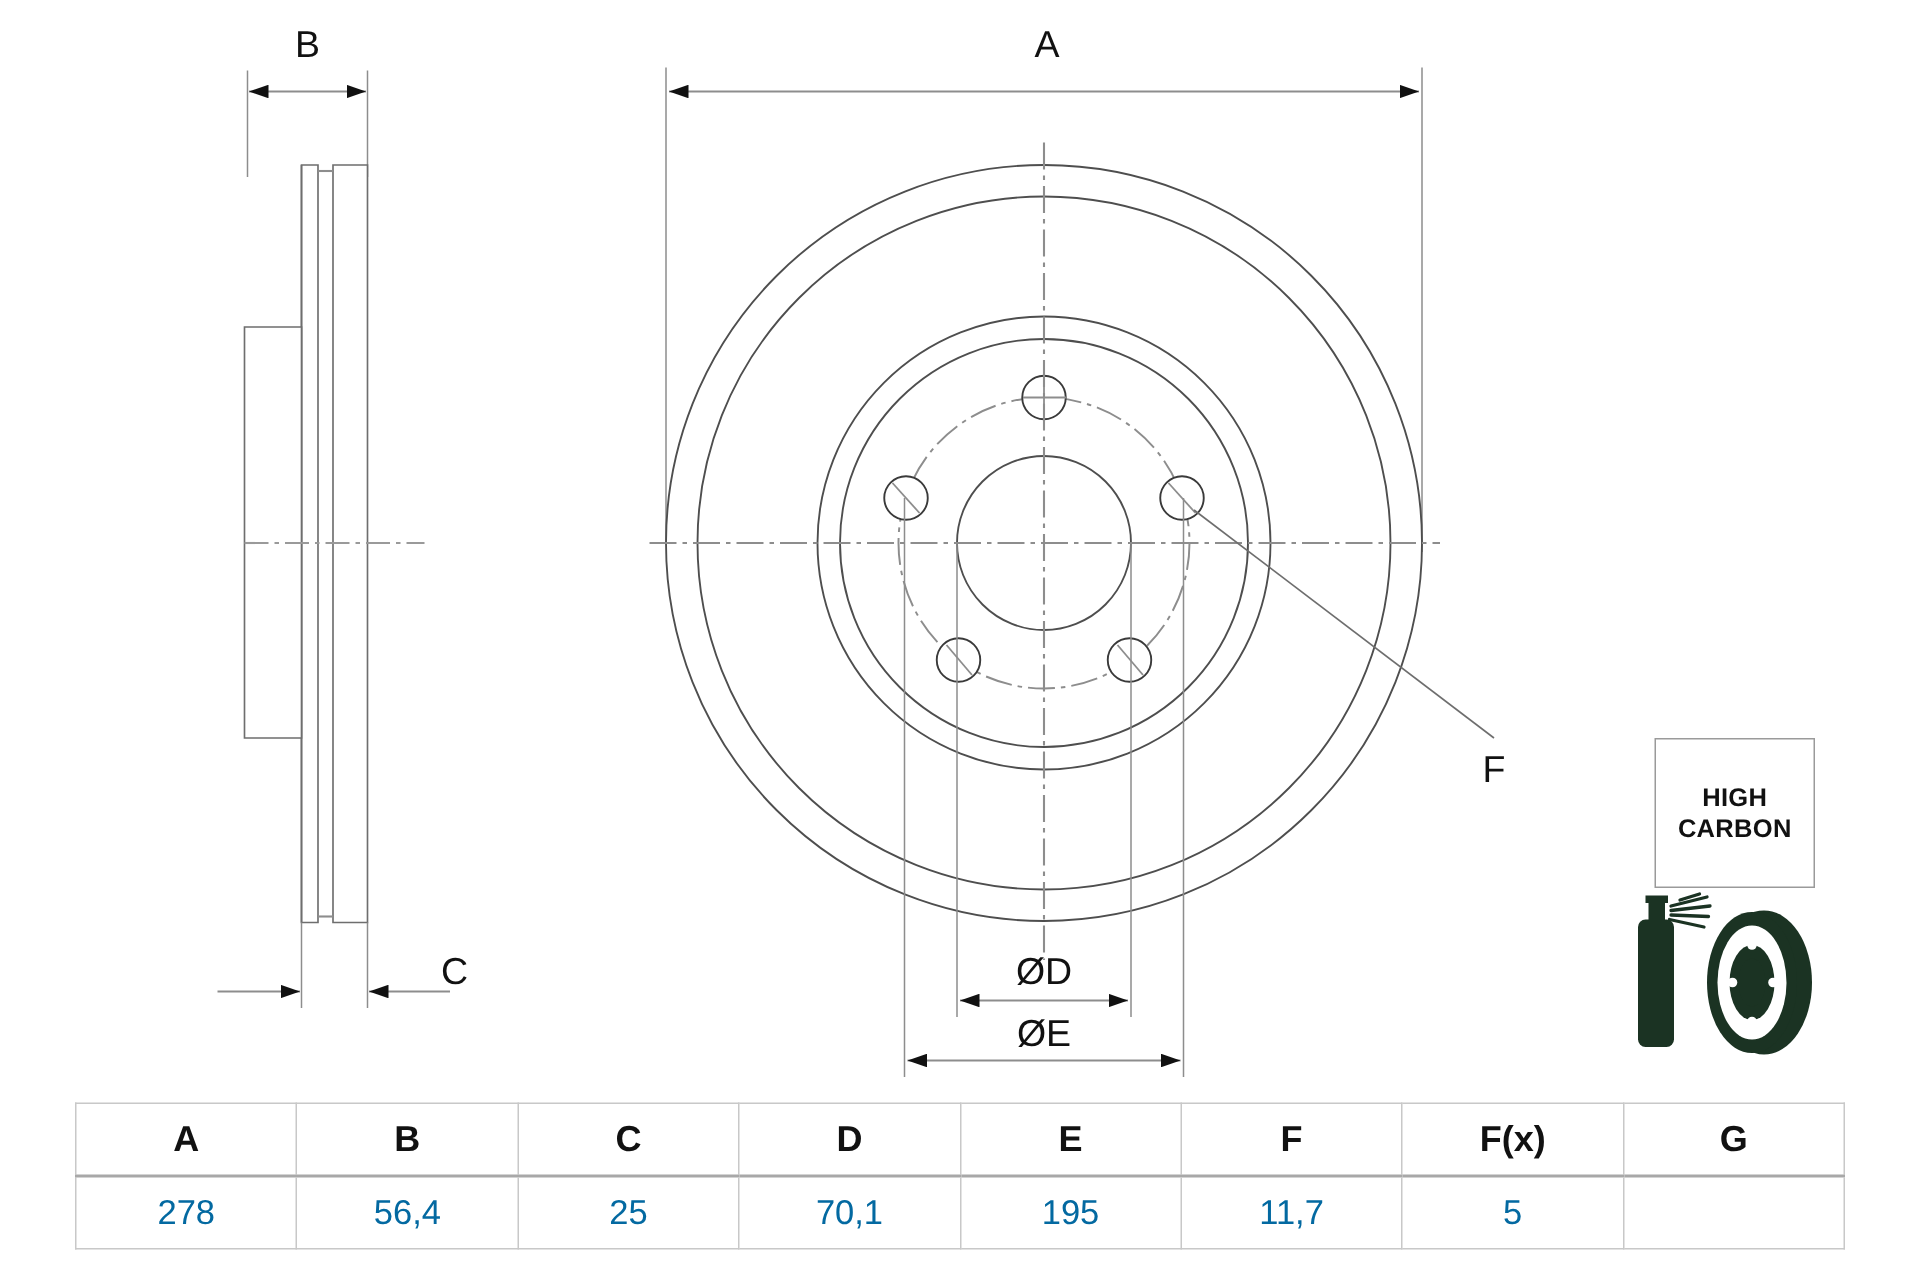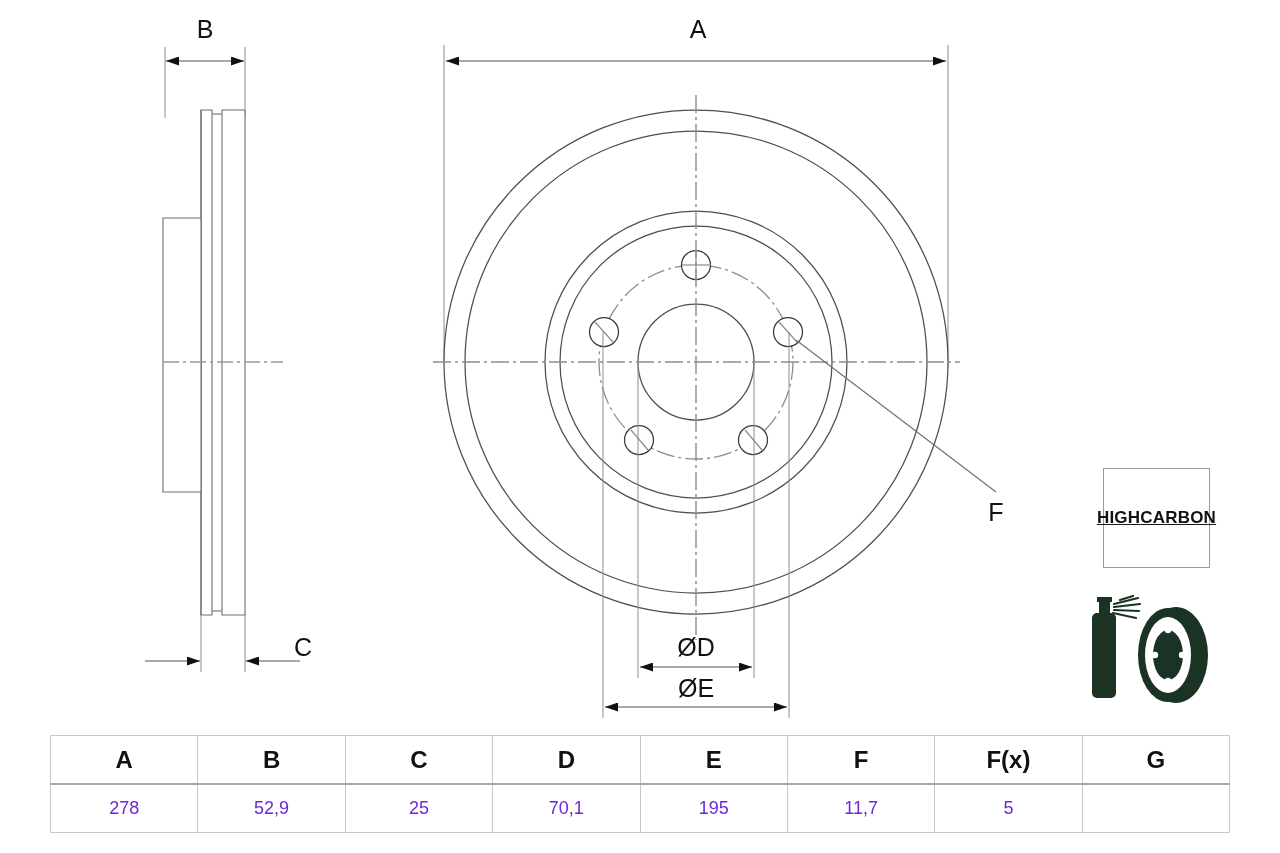--- a/index.html
+++ b/index.html
@@ -30,31 +30,30 @@
     height: 853px;
   }
   .dim-label {
     font-family: "Liberation Sans", sans-serif;
     font-size: 25px;
     fill: #111111;
   }
   .hc-box {
     position: absolute;
     left: 1103px;
-    top: 468px;
+    top: 492px;
     width: 107px;
     height: 100px;
     border: 1px solid #9a9a9a;
     background: #ffffff;
     display: flex;
-    flex-direction: row;
+    flex-direction: column;
     align-items: center;
     justify-content: center;
     box-sizing: border-box;
-    text-decoration: underline;
   }
   .hc-line {
     font-family: "Liberation Sans", sans-serif;
     font-weight: bold;
     font-size: 17px;
     color: #111111;
     line-height: 1.25;
     letter-spacing: 0.2px;
     white-space: nowrap;
   }
@@ -74,22 +73,22 @@
     font-family: "Liberation Sans", sans-serif;
   }
   table.dims tr.head td {
     font-weight: bold;
     font-size: 24px;
     color: #111111;
     border-bottom: 2px solid #a8a8a8;
   }
   table.dims tr.vals td {
     font-weight: normal;
-    font-size: 18px;
-    color: #6d28d9;
+    font-size: 23px;
+    color: #0369a1;
   }
 </style>
 </head>
 <body>
 
 <div id="stage">
 
   <svg class="drawing" viewBox="0 0 1280 853">
     <defs>
       <marker id="arrIn" markerWidth="14" markerHeight="9" refX="13" refY="4.5" orient="auto" markerUnits="userSpaceOnUse">
@@ -225,21 +224,21 @@
         <td>B</td>
         <td>C</td>
         <td>D</td>
         <td>E</td>
         <td>F</td>
         <td>F(x)</td>
         <td>G</td>
       </tr>
       <tr class="vals">
         <td>278</td>
-        <td>52,9</td>
+        <td>56,4</td>
         <td>25</td>
         <td>70,1</td>
         <td>195</td>
         <td>11,7</td>
         <td>5</td>
         <td></td>
       </tr>
     </tbody>
   </table>
 

